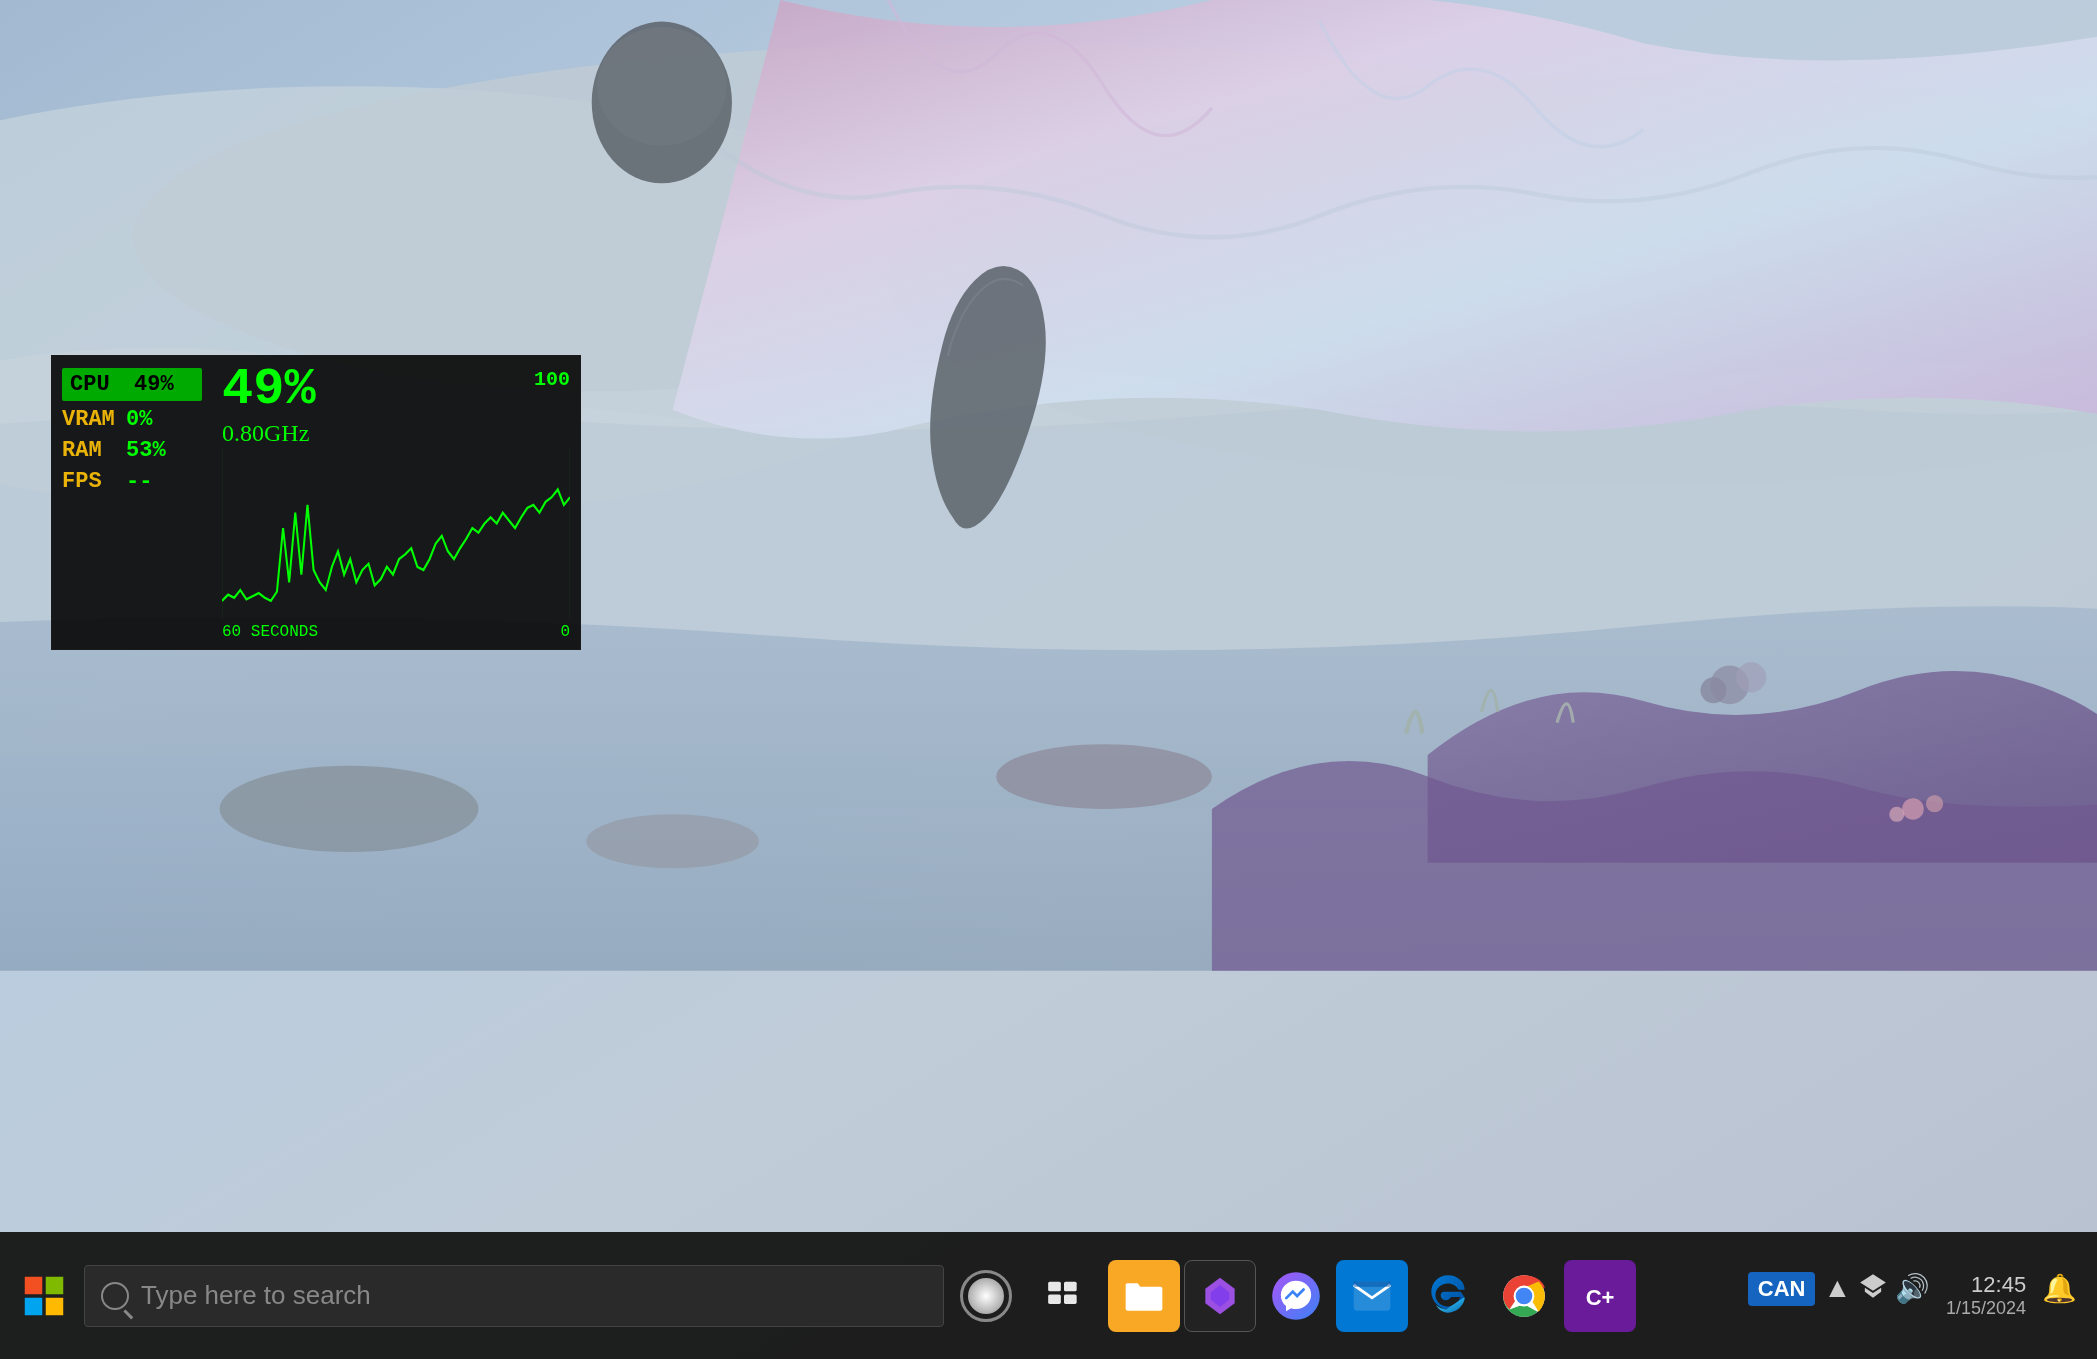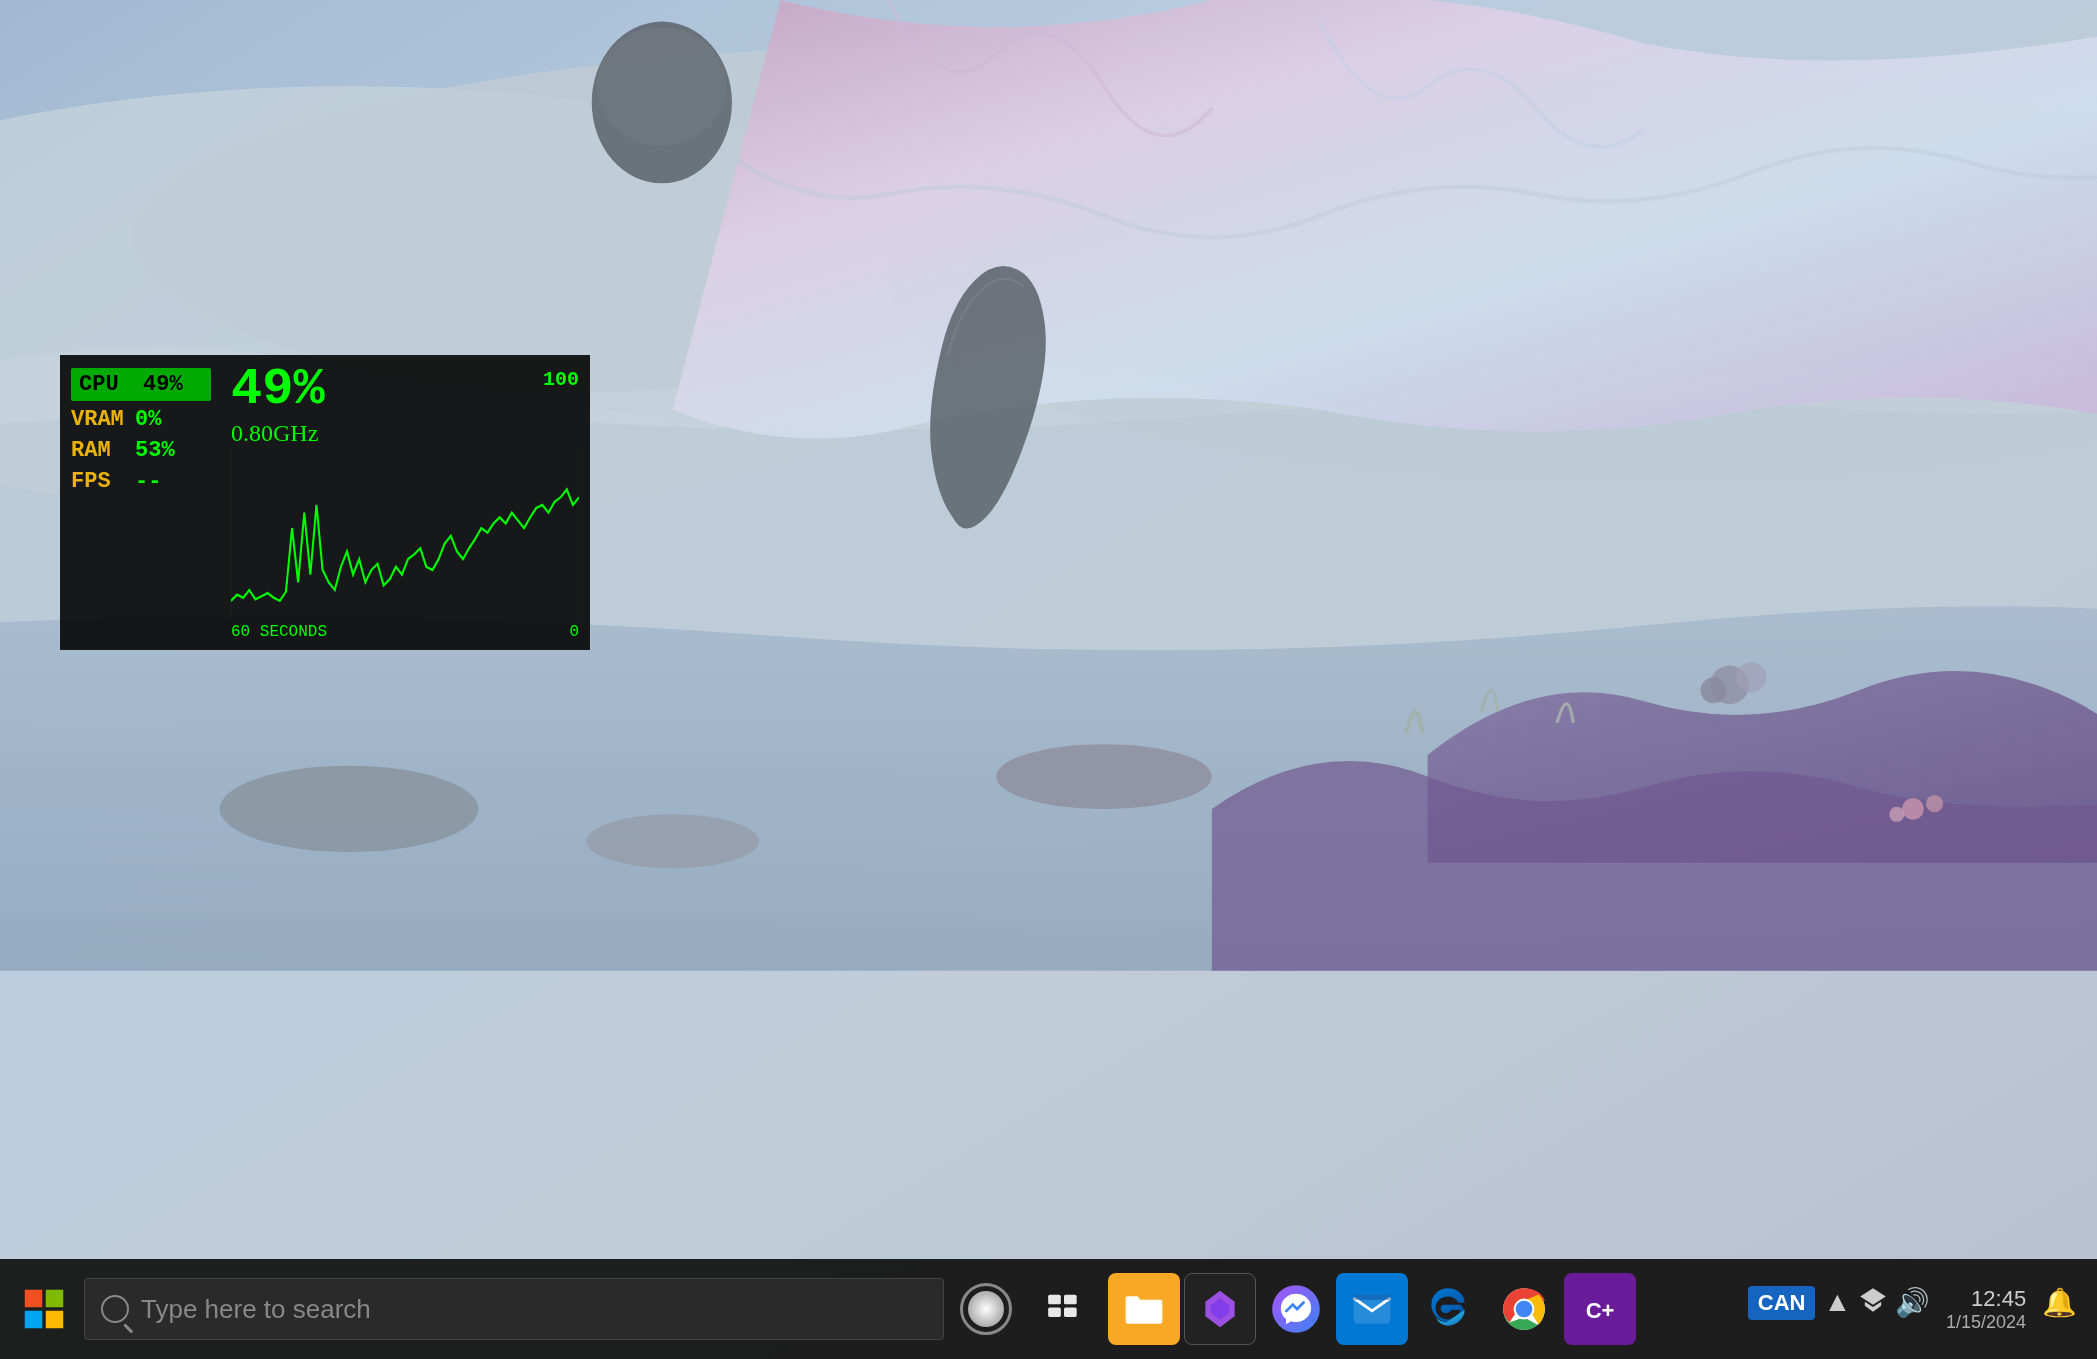--- a/index.html
+++ b/index.html
@@ -38,21 +38,21 @@
     #wallpaper-svg {
       position: absolute;
       width: 100%;
       height: 100%;
     }
 
     
     #monitor-widget {
       position: absolute;
       top: 355px;
-      left: 60px;
+      left: 51px;
       width: 530px;
       height: 295px;
       background: rgba(10, 10, 10, 0.93);
       border: 1px solid #1a1a1a;
       display: flex;
     }
 
     #monitor-left {
       width: 160px;
       padding: 12px 10px;
@@ -153,21 +153,21 @@
       font-family: 'Courier New', monospace;
       font-size: 16px;
     }
 
     
     #taskbar {
       position: absolute;
       bottom: 0;
       left: 0;
       width: 100%;
-      height: 100px;
+      height: 127px;
       background: rgba(20, 20, 20, 0.95);
       display: flex;
       align-items: center;
       padding: 0 8px;
       gap: 4px;
     }
 
     #start-button {
       width: 72px;
       height: 72px;

